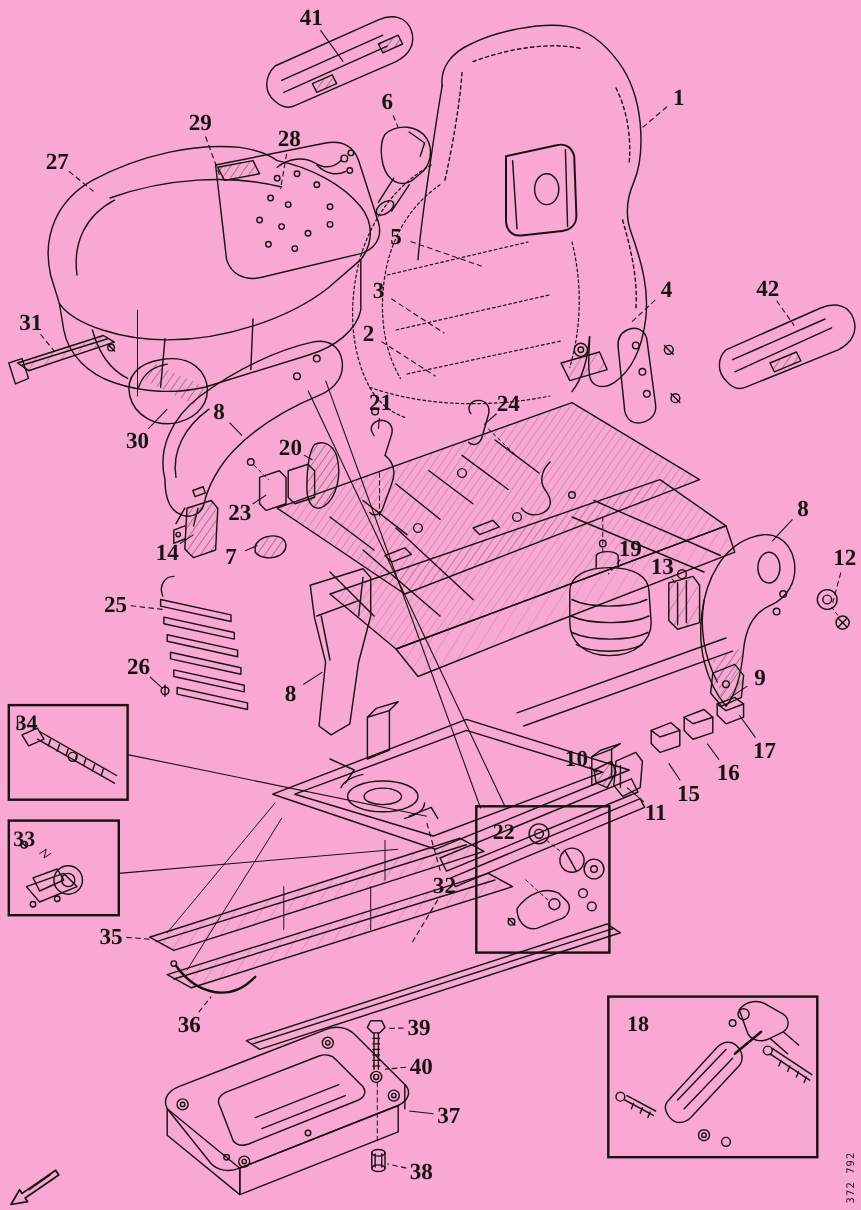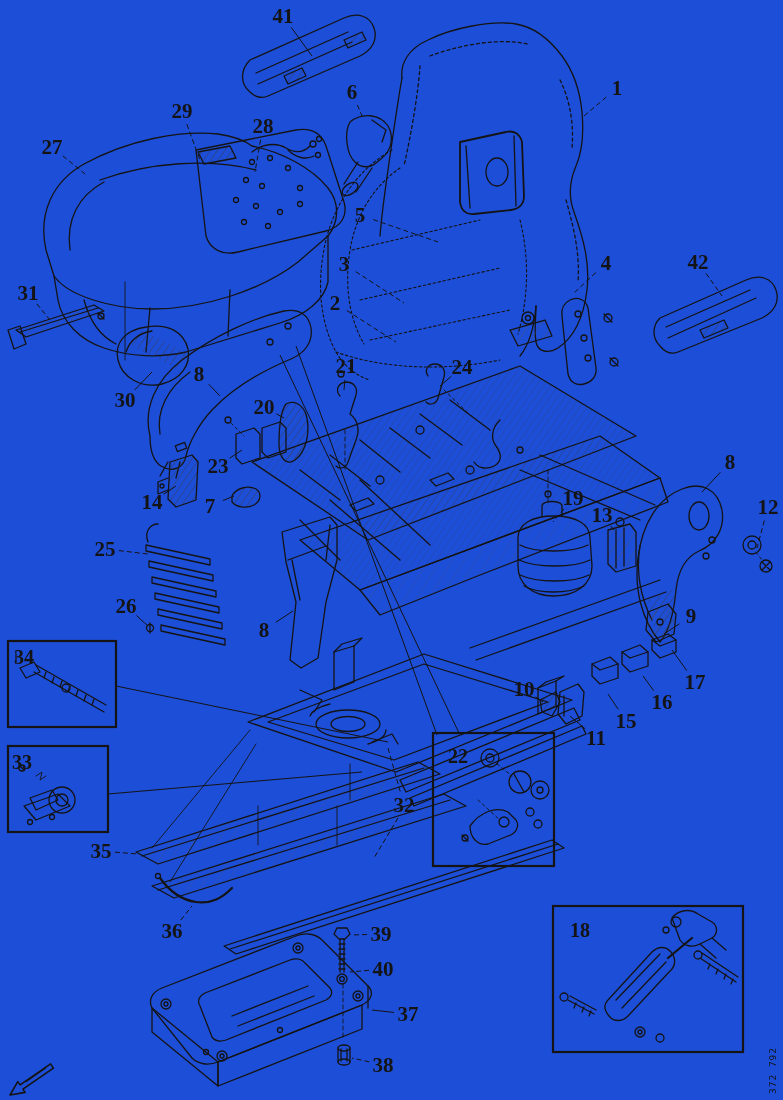--- a/index.html
+++ b/index.html
@@ -1,16 +1,16 @@
 <!DOCTYPE html>
 <html><head>
 <meta charset="utf-8">
 <style>
   html,body{margin:0;padding:0;background:#ffffff;}
-  .stage{position:relative;width:783px;height:1100px;background:#1d4ed8;overflow:hidden;
+  .stage{position:relative;width:783px;height:1100px;background:#f9a8d4;overflow:hidden;
          font-family:"Liberation Serif",serif;}
   svg{position:absolute;left:0;top:0;}
   .callout{font:bold 21px "Liberation Serif",serif;fill:#141414;}
   .boxlabel{font:bold 20px "Liberation Serif",serif;fill:#141414;}
   .dwgnum{font:9.5px "DejaVu Sans Mono",monospace;fill:#141414;letter-spacing:1px;}
 </style>
 </head>
 <body>
 
 <div class="stage">

